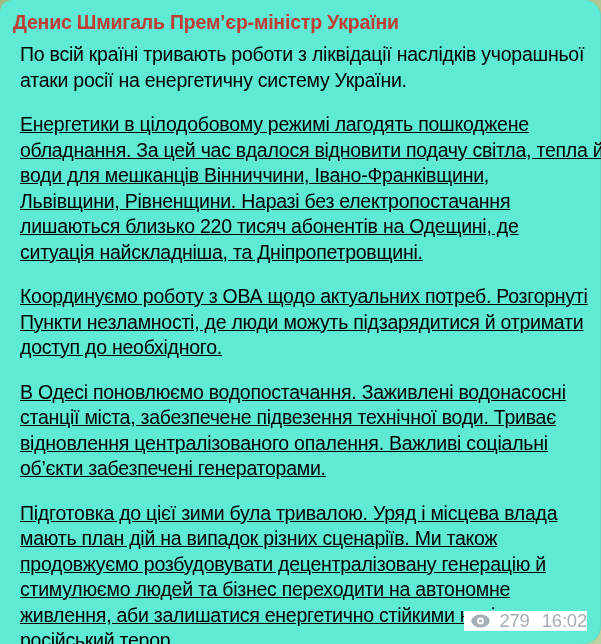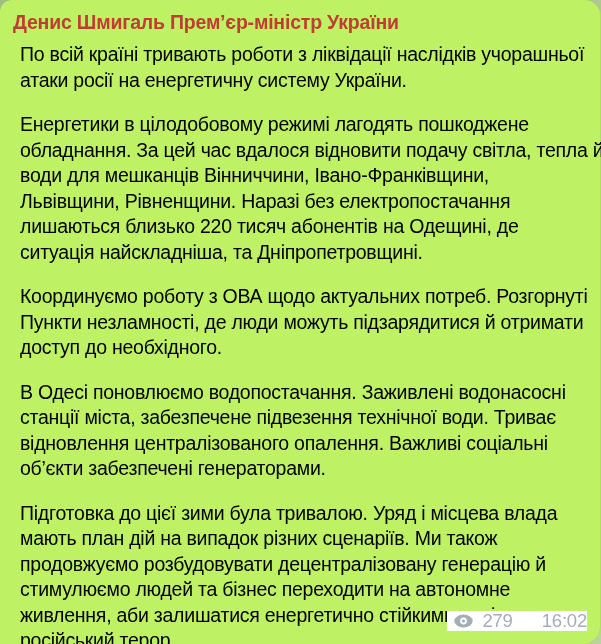--- a/index.html
+++ b/index.html
@@ -12,21 +12,21 @@
   body {
     background: linear-gradient(120deg, #a2bc7e 0%, #aec68c 55%, #bbd2a1 100%);
     font-family: "Liberation Sans", "DejaVu Sans", sans-serif;
   }
   .bubble {
     position: absolute;
     left: 0; top: 0;
     width: 601px;
     height: 644px;
     box-sizing: border-box;
-    background: #bef264;
+    background: #5eead4;
     border-radius: 12px 16px 18px 0;
     padding: 9px 13px 10px 13px;
     box-shadow: inset -1px 0 0 rgba(120,140,110,0.18);
   }
   .author {
     color: #c03d33;
     font-weight: 700;
     font-size: 19.5px;
     line-height: 26px;
     letter-spacing: -0.2px;
@@ -37,20 +37,21 @@
   .para {
     color: #000000;
     font-size: 19.5px;
     line-height: 25.5px;
     letter-spacing: -0.25px;
     white-space: pre;
     margin: 7px;
   }
   .para + .para {
     margin-top: 19px;
+    text-decoration: underline;
   }
   .meta {
     position: absolute;
     right: 14px;
     bottom: 13px;
     display: flex;
     align-items: center;
     gap: 7px;
     color: #a3aeb7;
     font-size: 18.5px;
@@ -58,21 +59,21 @@
     letter-spacing: -0.2px;
     background: #ffffff;
     padding-left: 6px;
   }
   .meta .eye {
     display: inline-flex;
     align-items: center;
     margin-right: 1px;
   }
   .meta .time {
-    margin-left: 22px;
+    margin-left: 5px;
   }
 </style>
 </head>
 <body>
 
 <div class="bubble">
 
   <div class="author">Денис Шмигаль Прем’єр-міністр України</div>
 
   <div class="para">По всій країні тривають роботи з ліквідації наслідків учорашньої

